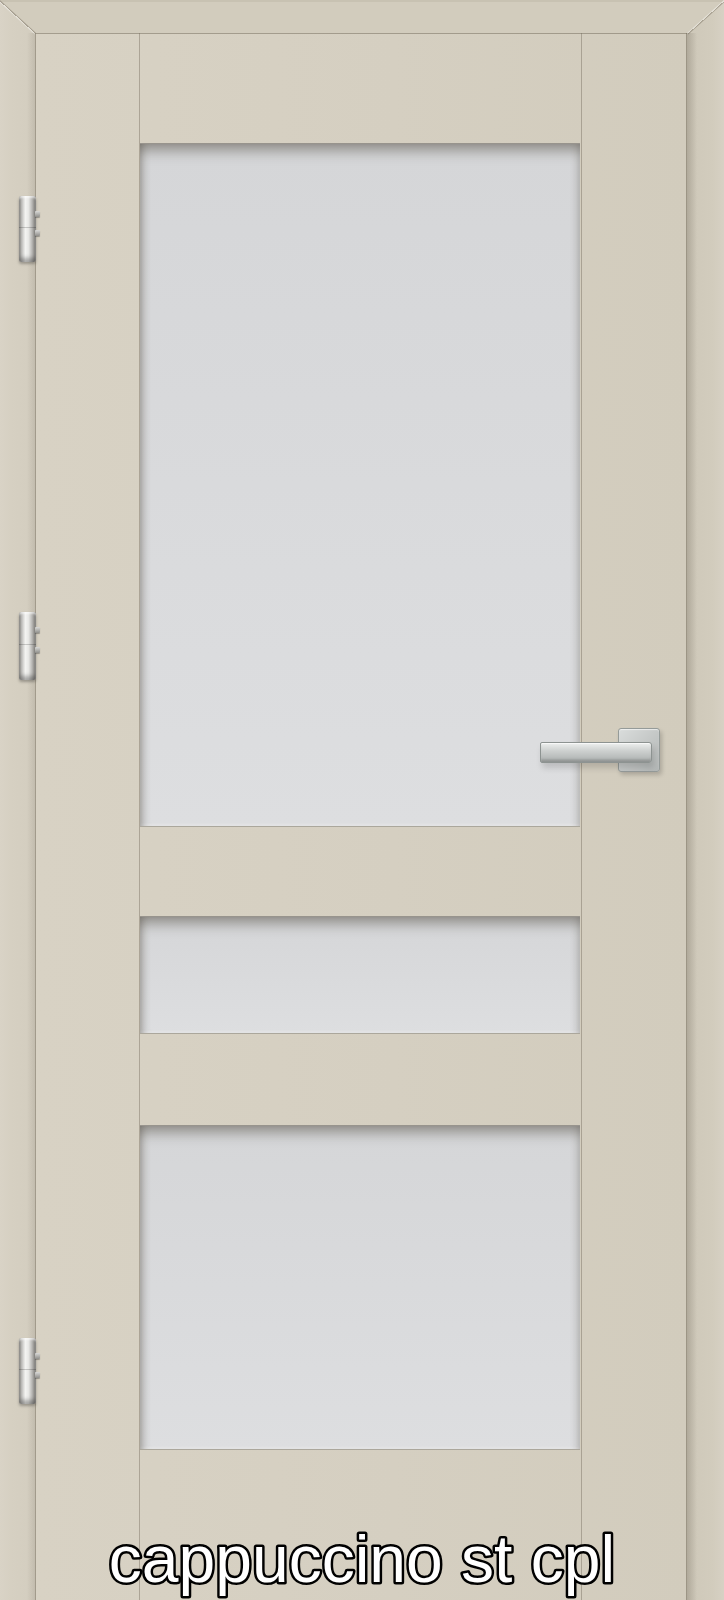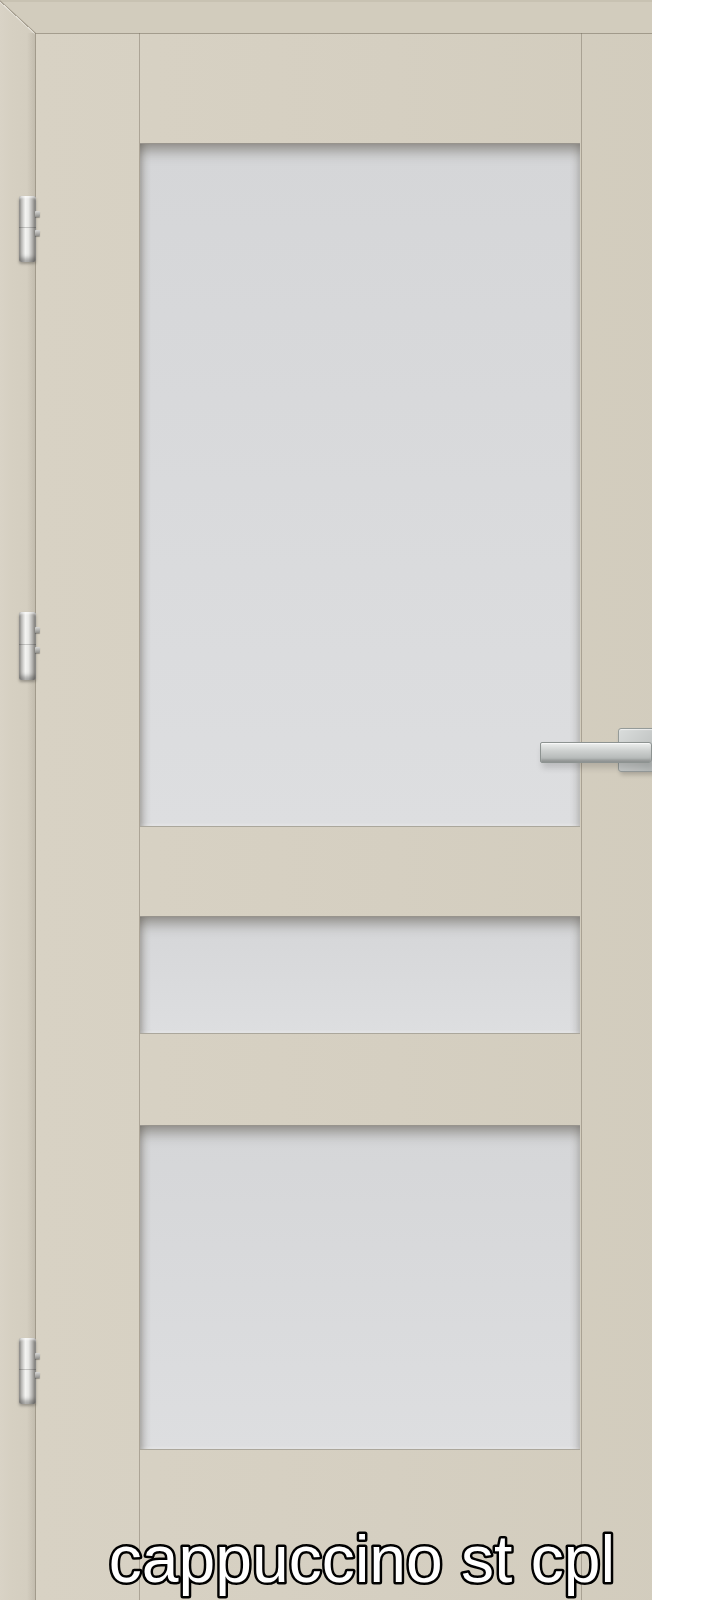--- a/index.html
+++ b/index.html
@@ -1,17 +1,17 @@
 <!DOCTYPE html>
 <html><head>
 <meta charset="utf-8">
 <style>
   html,body{margin:0;padding:0;background:#ffffff;}
   body{width:724px;height:1600px;overflow:hidden;font-family:"Liberation Sans",sans-serif;}
-  .scene{position:relative;width:608px;height:1600px;background:#d5cec0;overflow:hidden;padding-left:44px;}
+  .scene{position:relative;width:724px;height:1600px;background:#d5cec0;overflow:hidden;}
 
   
   .frame-top{position:absolute;left:0;top:0;width:724px;height:33px;
              background:#d2ccbd;border-top:2px solid rgba(120,110,92,.10);
              box-sizing:border-box;}
   .frame-left{position:absolute;left:0;top:0;width:36px;height:1600px;
               background:linear-gradient(90deg,#d9d3c6 0%,#d6d0c2 30%,#d3cdbf 100%);
               clip-path:polygon(0 0,36px 33px,36px 1600px,0 1600px);}
   .frame-right{position:absolute;left:687px;top:0;width:37px;height:1600px;
                background:linear-gradient(90deg,#cec8b9 0%,#d2ccbd 70%,#d7d1c4 100%);

